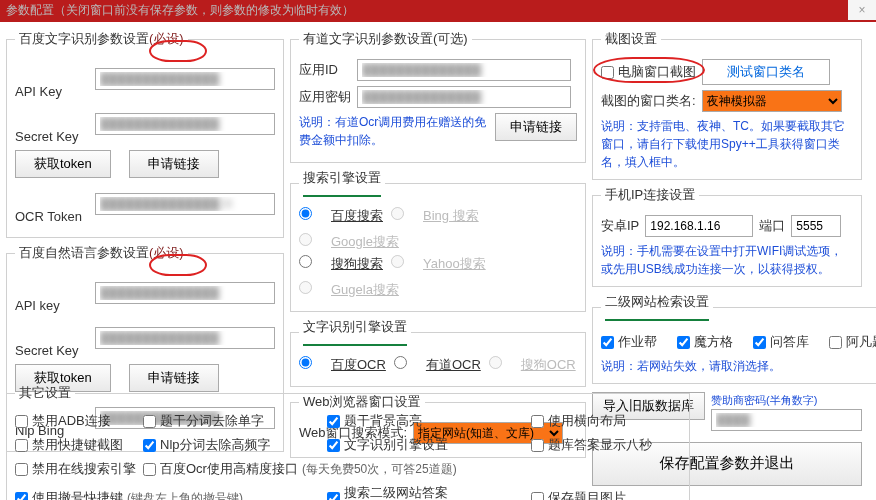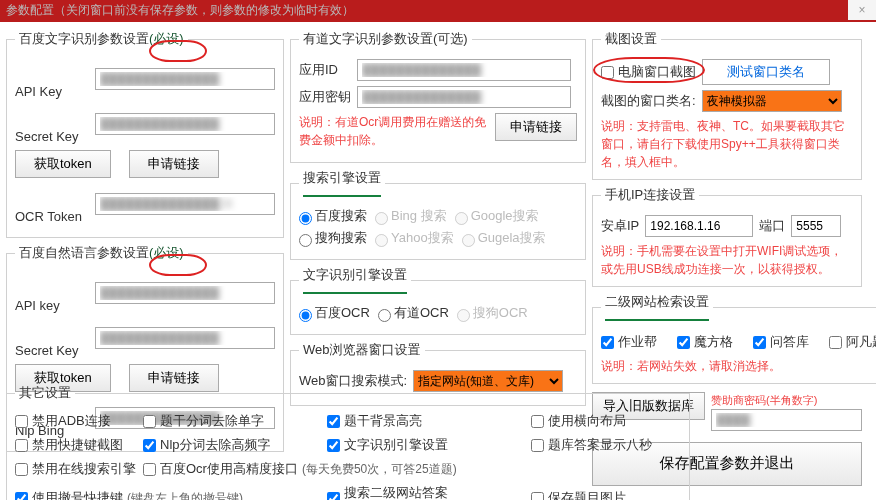--- a/index.html
+++ b/index.html
@@ -50,21 +50,21 @@
     margin: 0 0 6px 0;
     padding: 6px 8px 8px 8px;
     position: relative;
   }
   legend {
     padding: 0 4px;
     color: #333;
     font-size: 13px;
   }
   .legend-mark {
-    color: #14532d;
+    color: #7f1d1d;
   }
   .circle {
     position: absolute;
     border: 2px solid #d22;
     border-radius: 50% / 70%;
     pointer-events: none;
   }
   .row {
     display: flex;
     align-items: center;
@@ -96,26 +96,26 @@
     height: 28px;
     border: 1px solid #aaa;
     background: linear-gradient(#fdfdfd, #e9e9e9);
     font-family: inherit;
     font-size: 13px;
     padding: 0 18px;
     cursor: pointer;
   }
   .btn-row { display: flex; gap: 18px; margin: 6px 0; }
   .note {
-    color: #ef4444;
+    color: #1d4ed8;
     font-size: 12px;
     line-height: 1.5;
   }
   .radio-row { display: flex; gap: 8px; margin: 4px 0; align-items: center; flex-wrap: wrap; }
-  .radio-item { display: flex; align-items: flex-end; gap: 3px; }
+  .radio-item { display: flex; align-items: flex-start; gap: 19px; text-decoration: underline; }
   .radio-item.dis { color: #bbb; }
   input[type="radio"], input[type="checkbox"] { margin: 0; }
   select {
     height: 22px;
     border: 1px solid #aaa;
     font-family: inherit;
     font-size: 12px;
     background: #f97316;
   }
   .link-btn {

